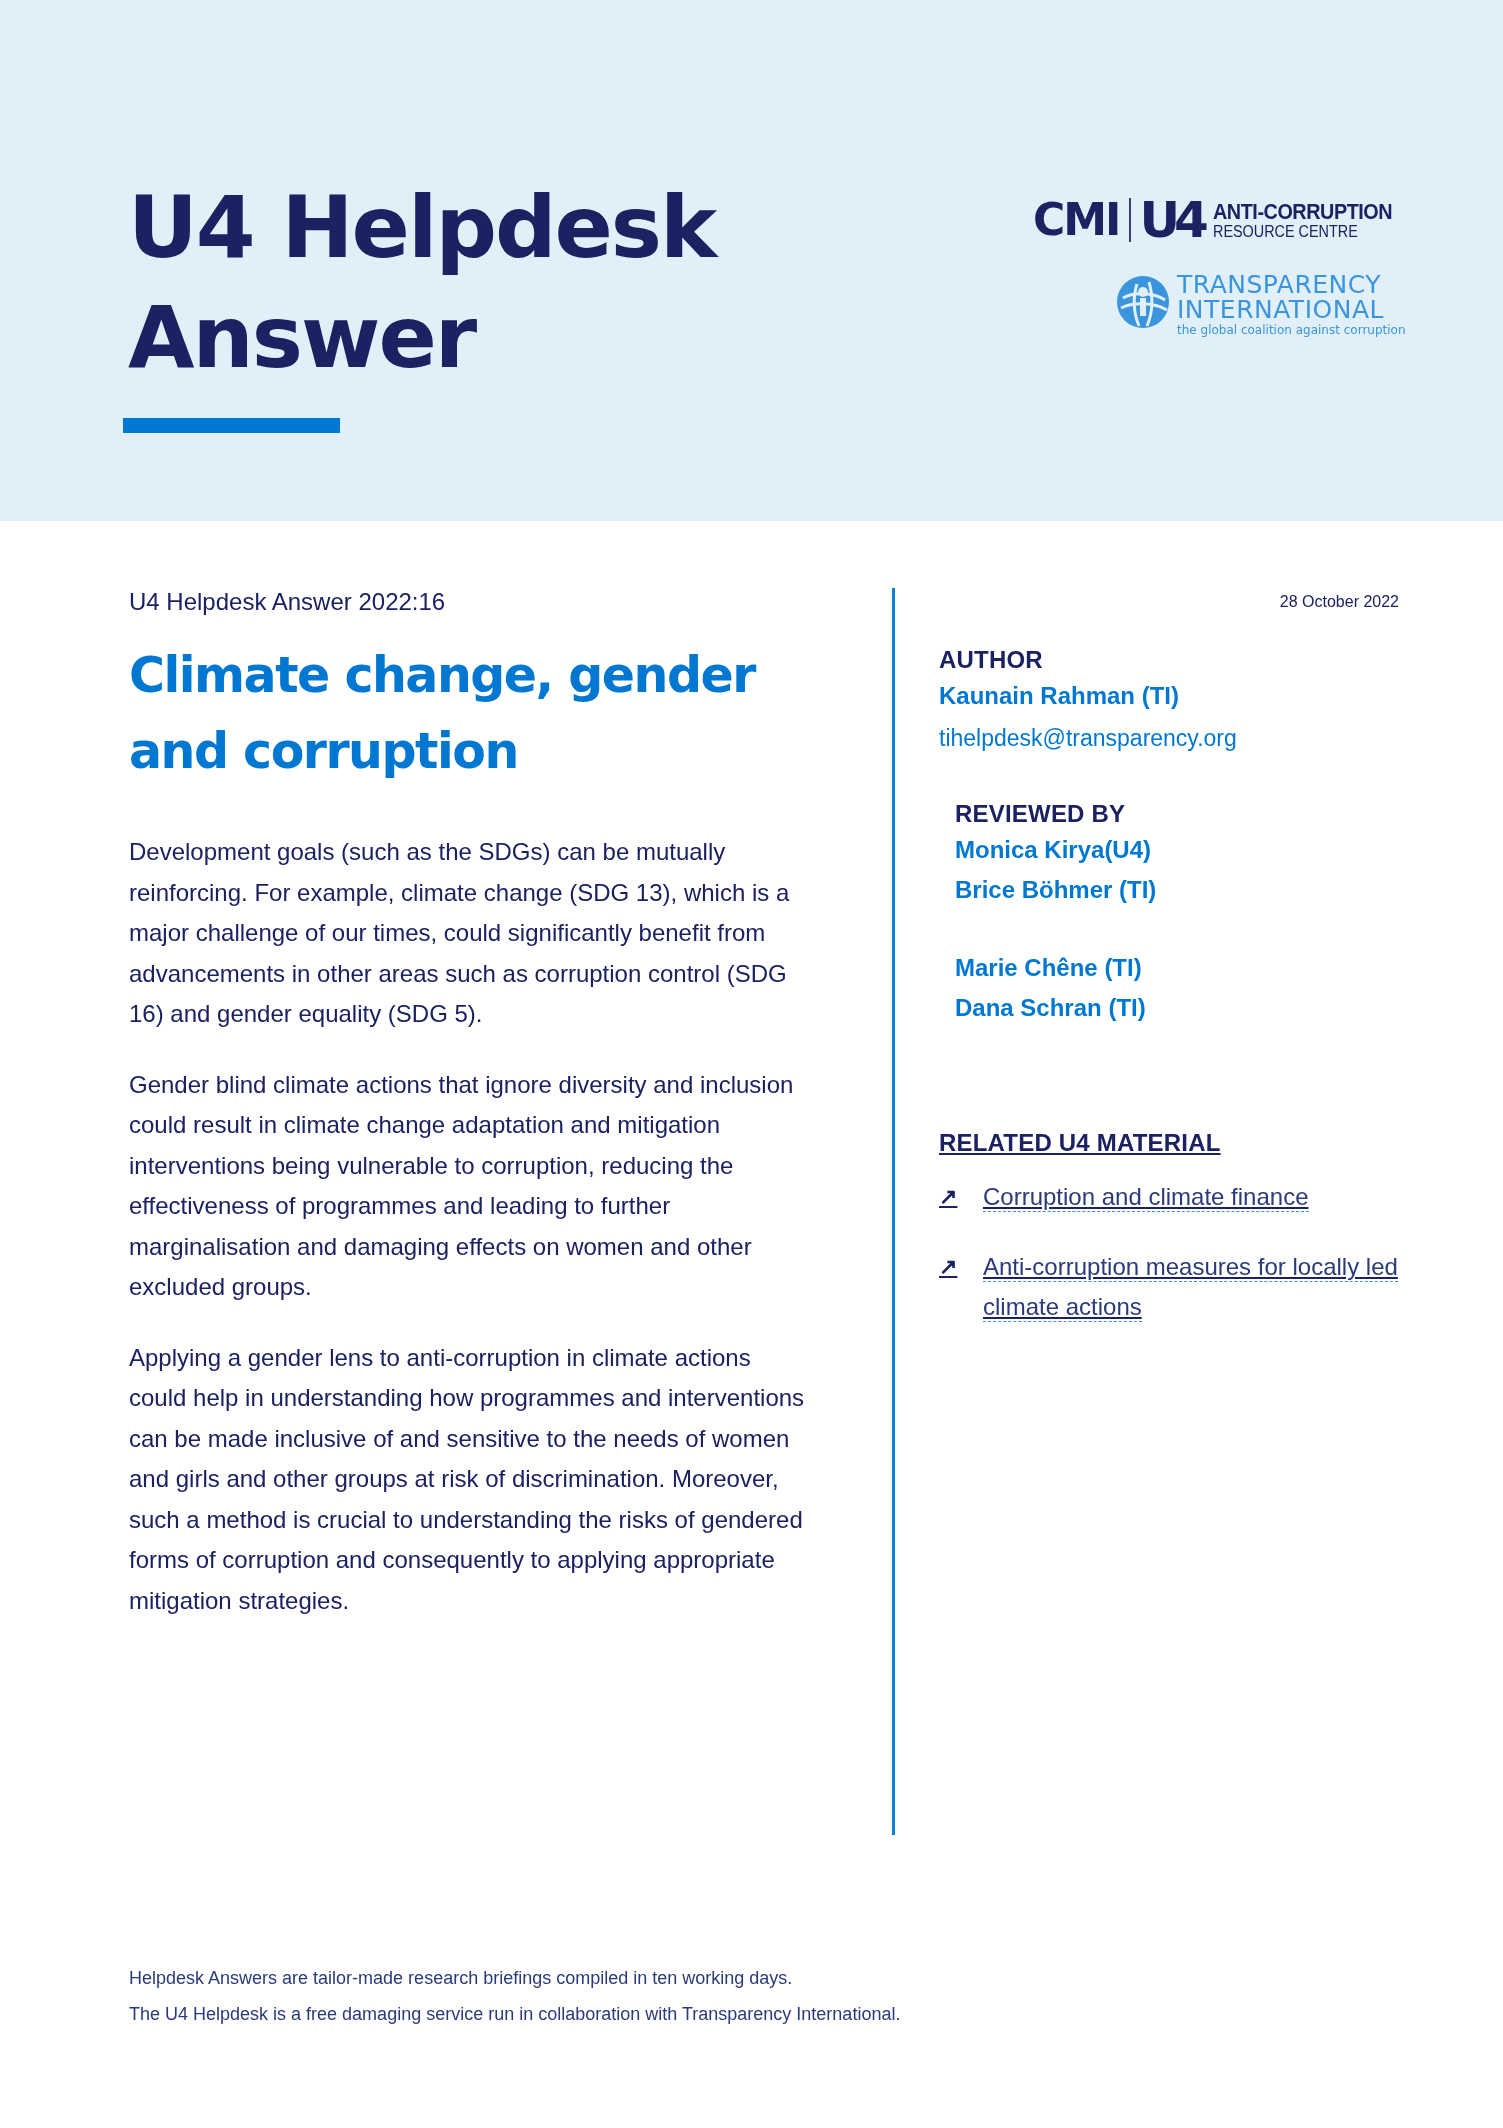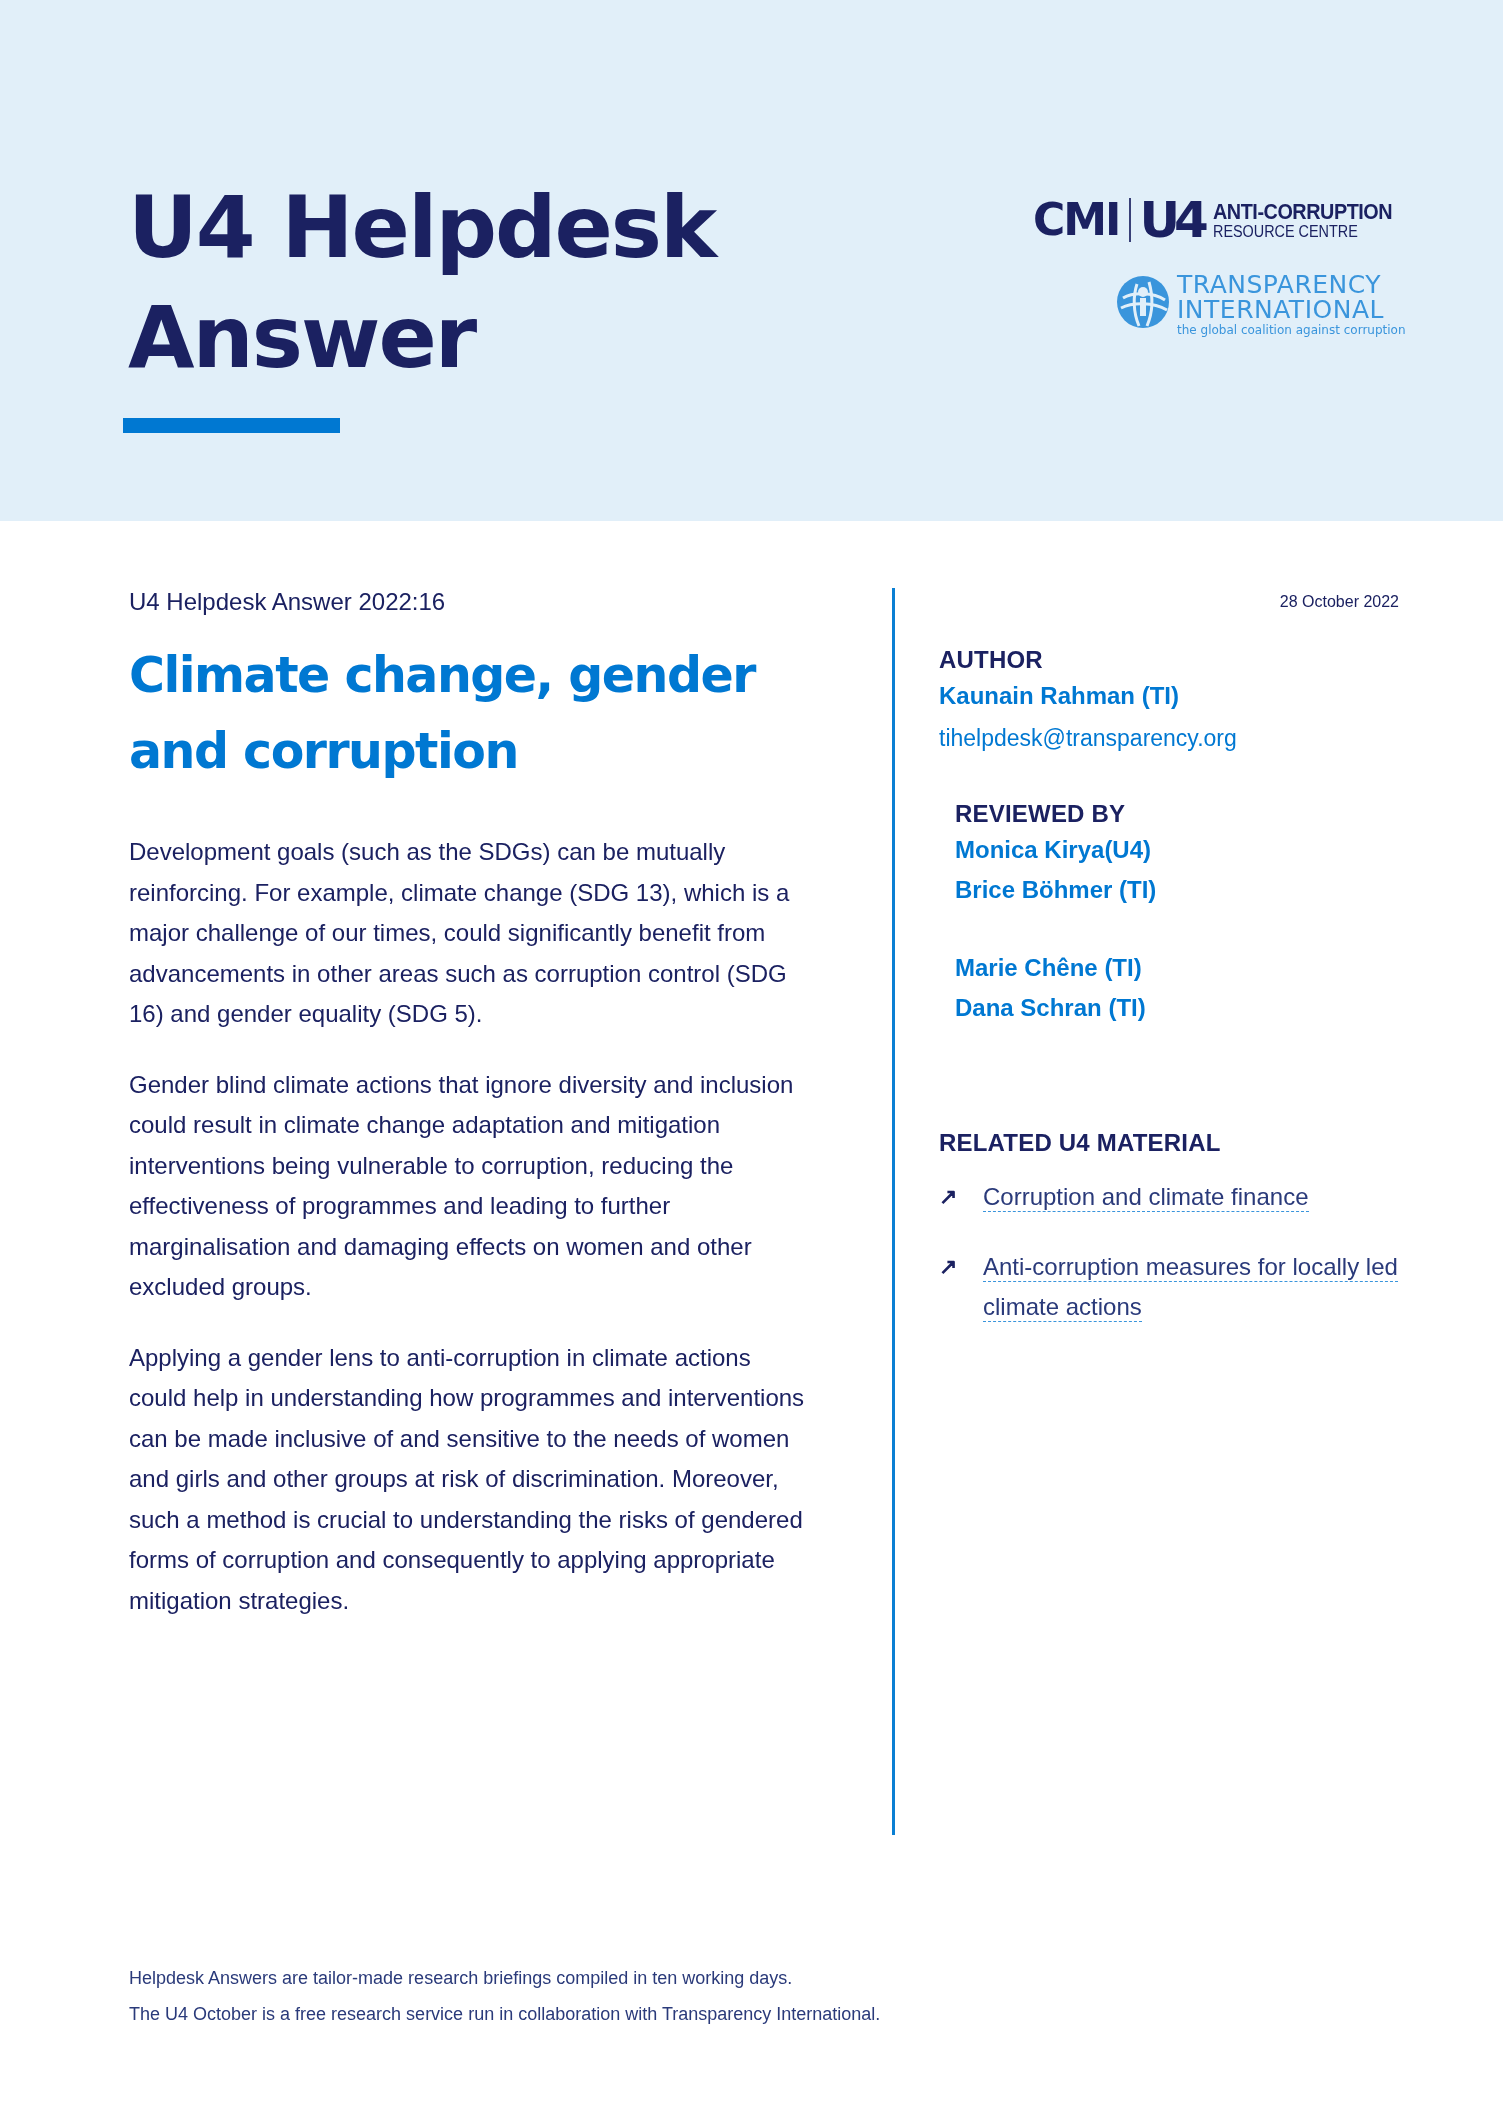--- a/index.html
+++ b/index.html
@@ -131,21 +131,21 @@
     }
     .email {
       margin-top: 6px;
       font-size: 23px; line-height: 32px; color: #0078d2;
     }
     .reviewed-block { margin-top: 44px; margin-left: 16px; }
     .reviewer {
       font-weight: bold; font-size: 24px; line-height: 39.5px; color: #0078d2;
     }
     .reviewer.gap { margin-top: 39px; }
-    .related-block { margin-top: 100px; }
+    .related-block { margin-top: 100px; text-decoration: underline; }
     .related-list { margin-top: 18px; }
     .related-item {
       display: flex; align-items: flex-start; margin-bottom: 30px;
     }
     .arrow {
       width: 44px; flex: 0 0 44px; font-size: 22px; line-height: 40px;
       color: #1b2161; font-weight: bold;
     }
     .related-link {
       font-size: 24px; line-height: 40px; color: #2a3a7a;
@@ -245,16 +245,16 @@
         <div class="related-item">
           <span class="arrow">↗</span>
           <a class="related-link"><span>Anti-corruption measures for locally led climate actions</span></a>
         </div>
       </div>
     </div>
   </div>
 
   <div class="footer">
     <span>Helpdesk Answers are tailor-made research briefings compiled in ten working days.</span>
-    <span>The U4 October is a free research service run in collaboration with Transparency International.</span>
+    <span>The U4 Helpdesk is a free damaging service run in collaboration with Transparency International.</span>
   </div>
 
 </div>
 
 </body></html>

